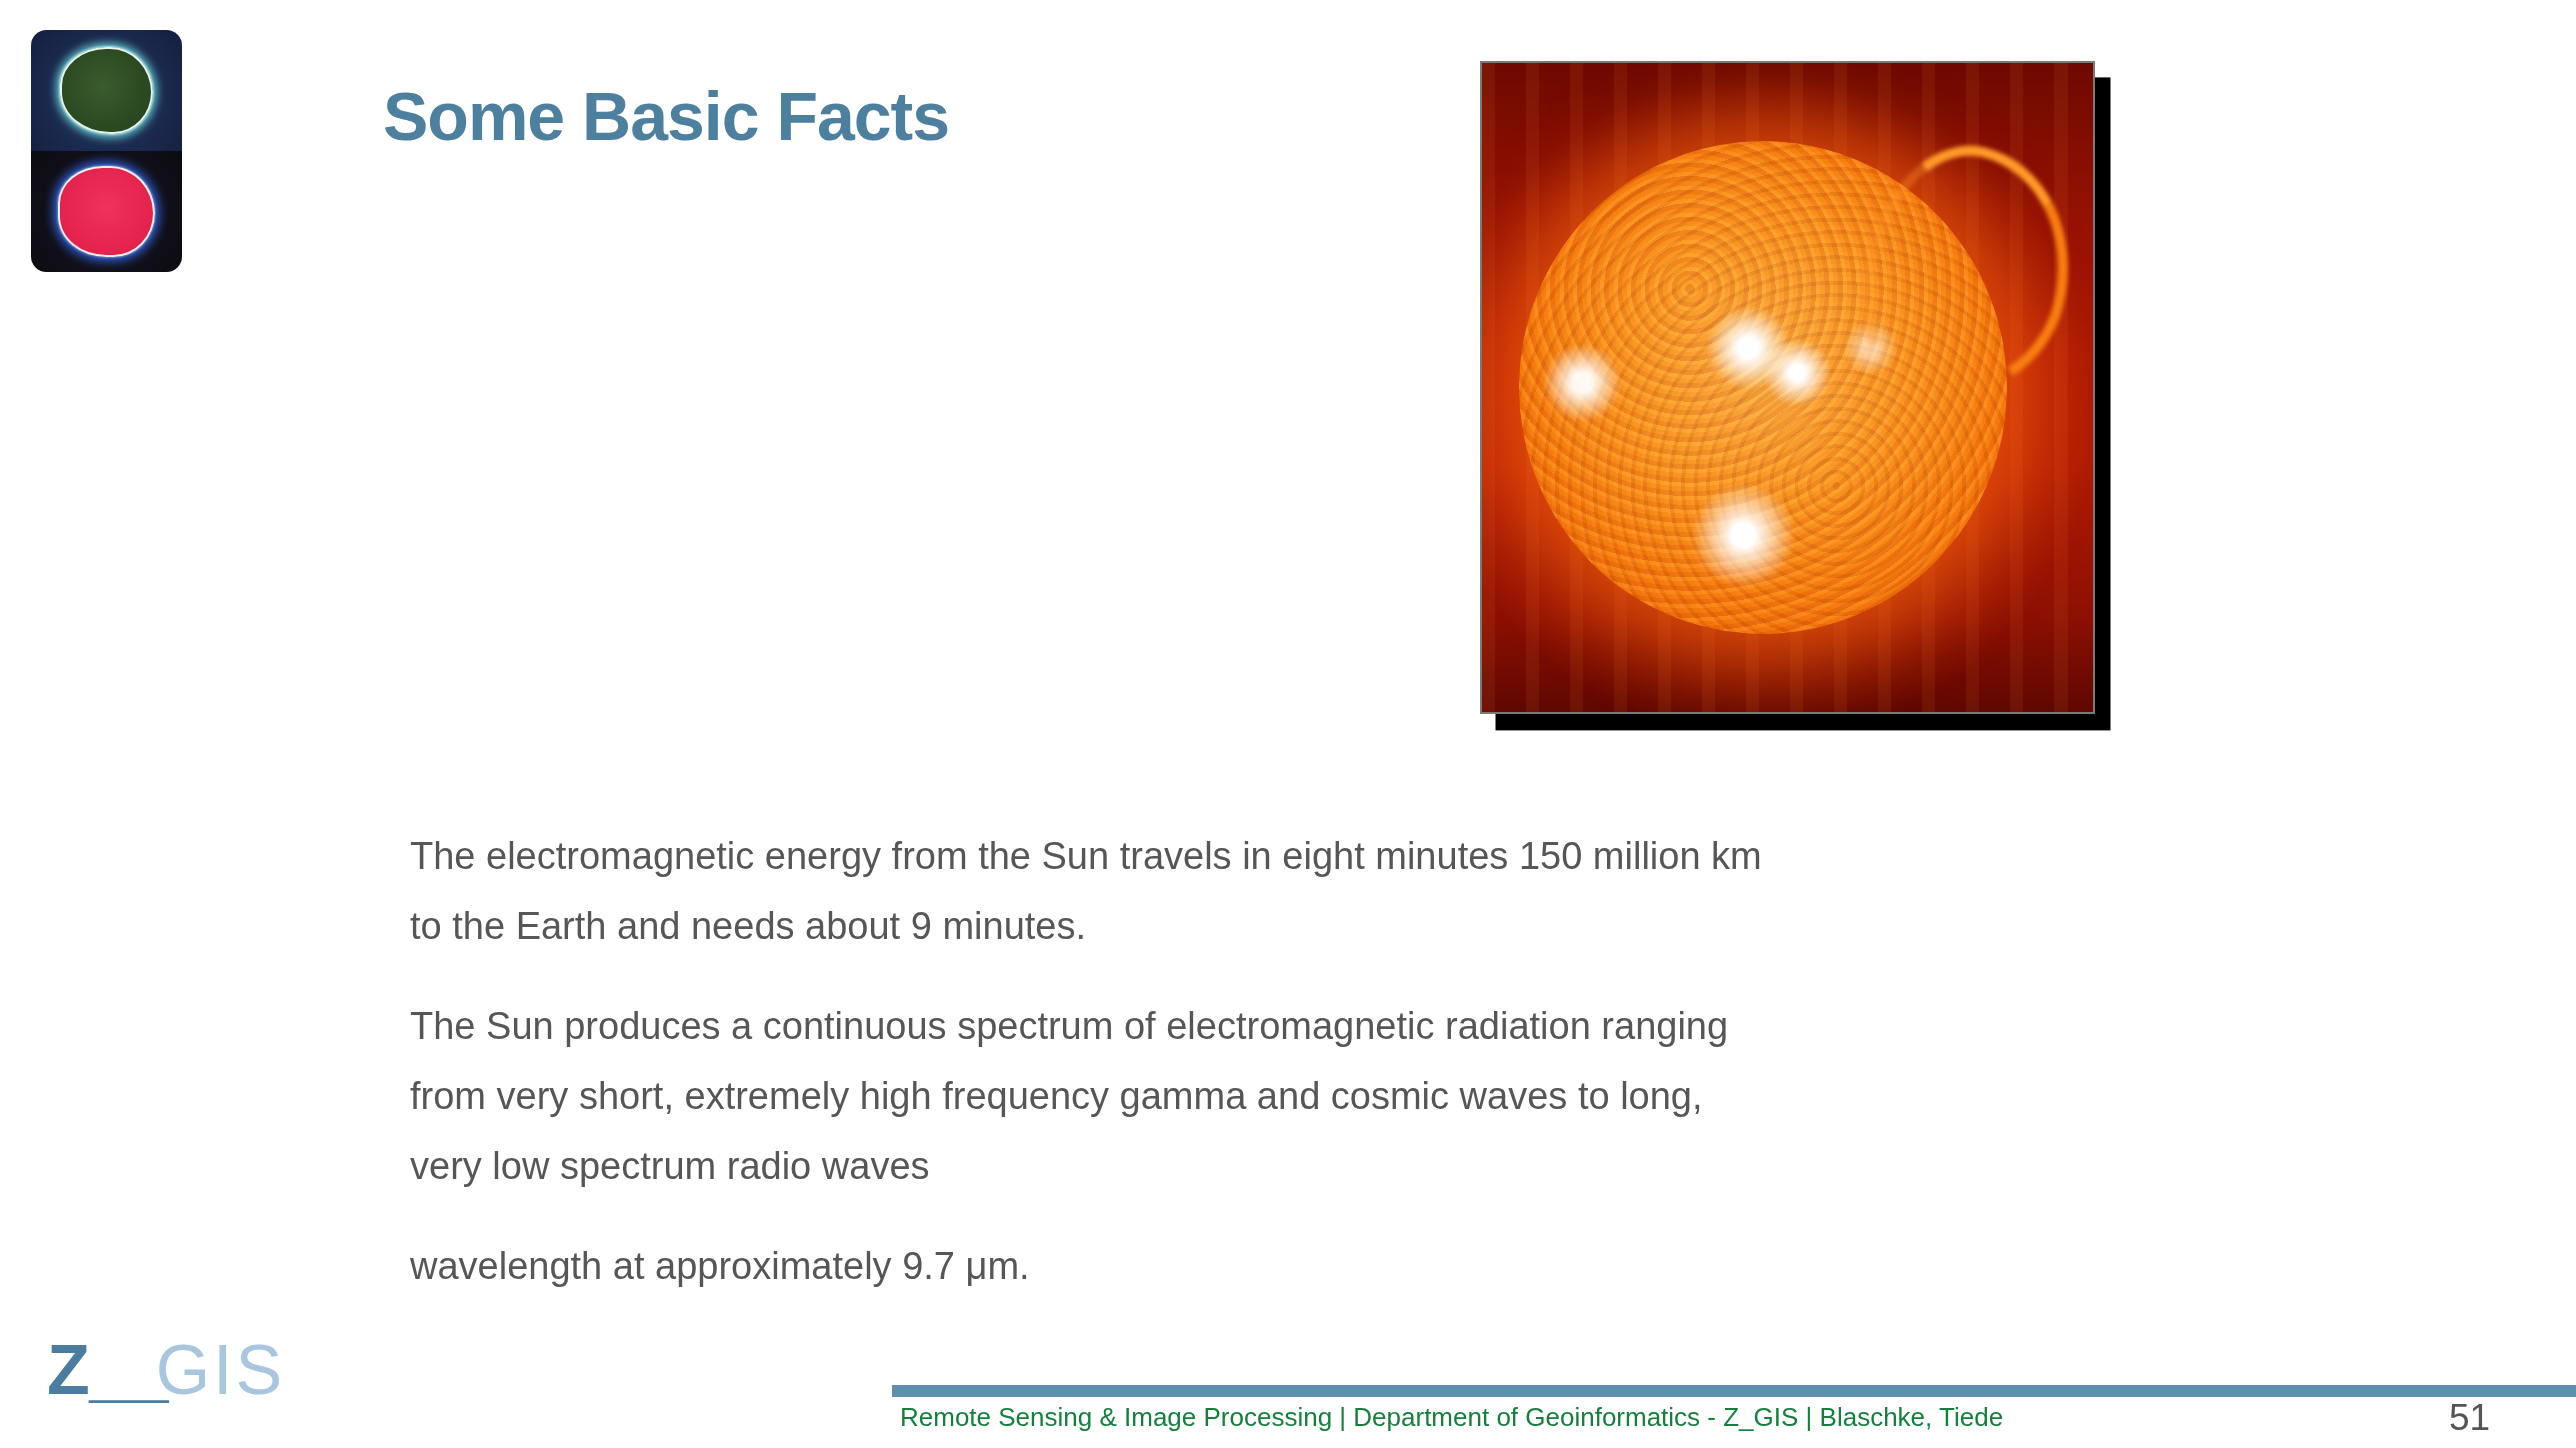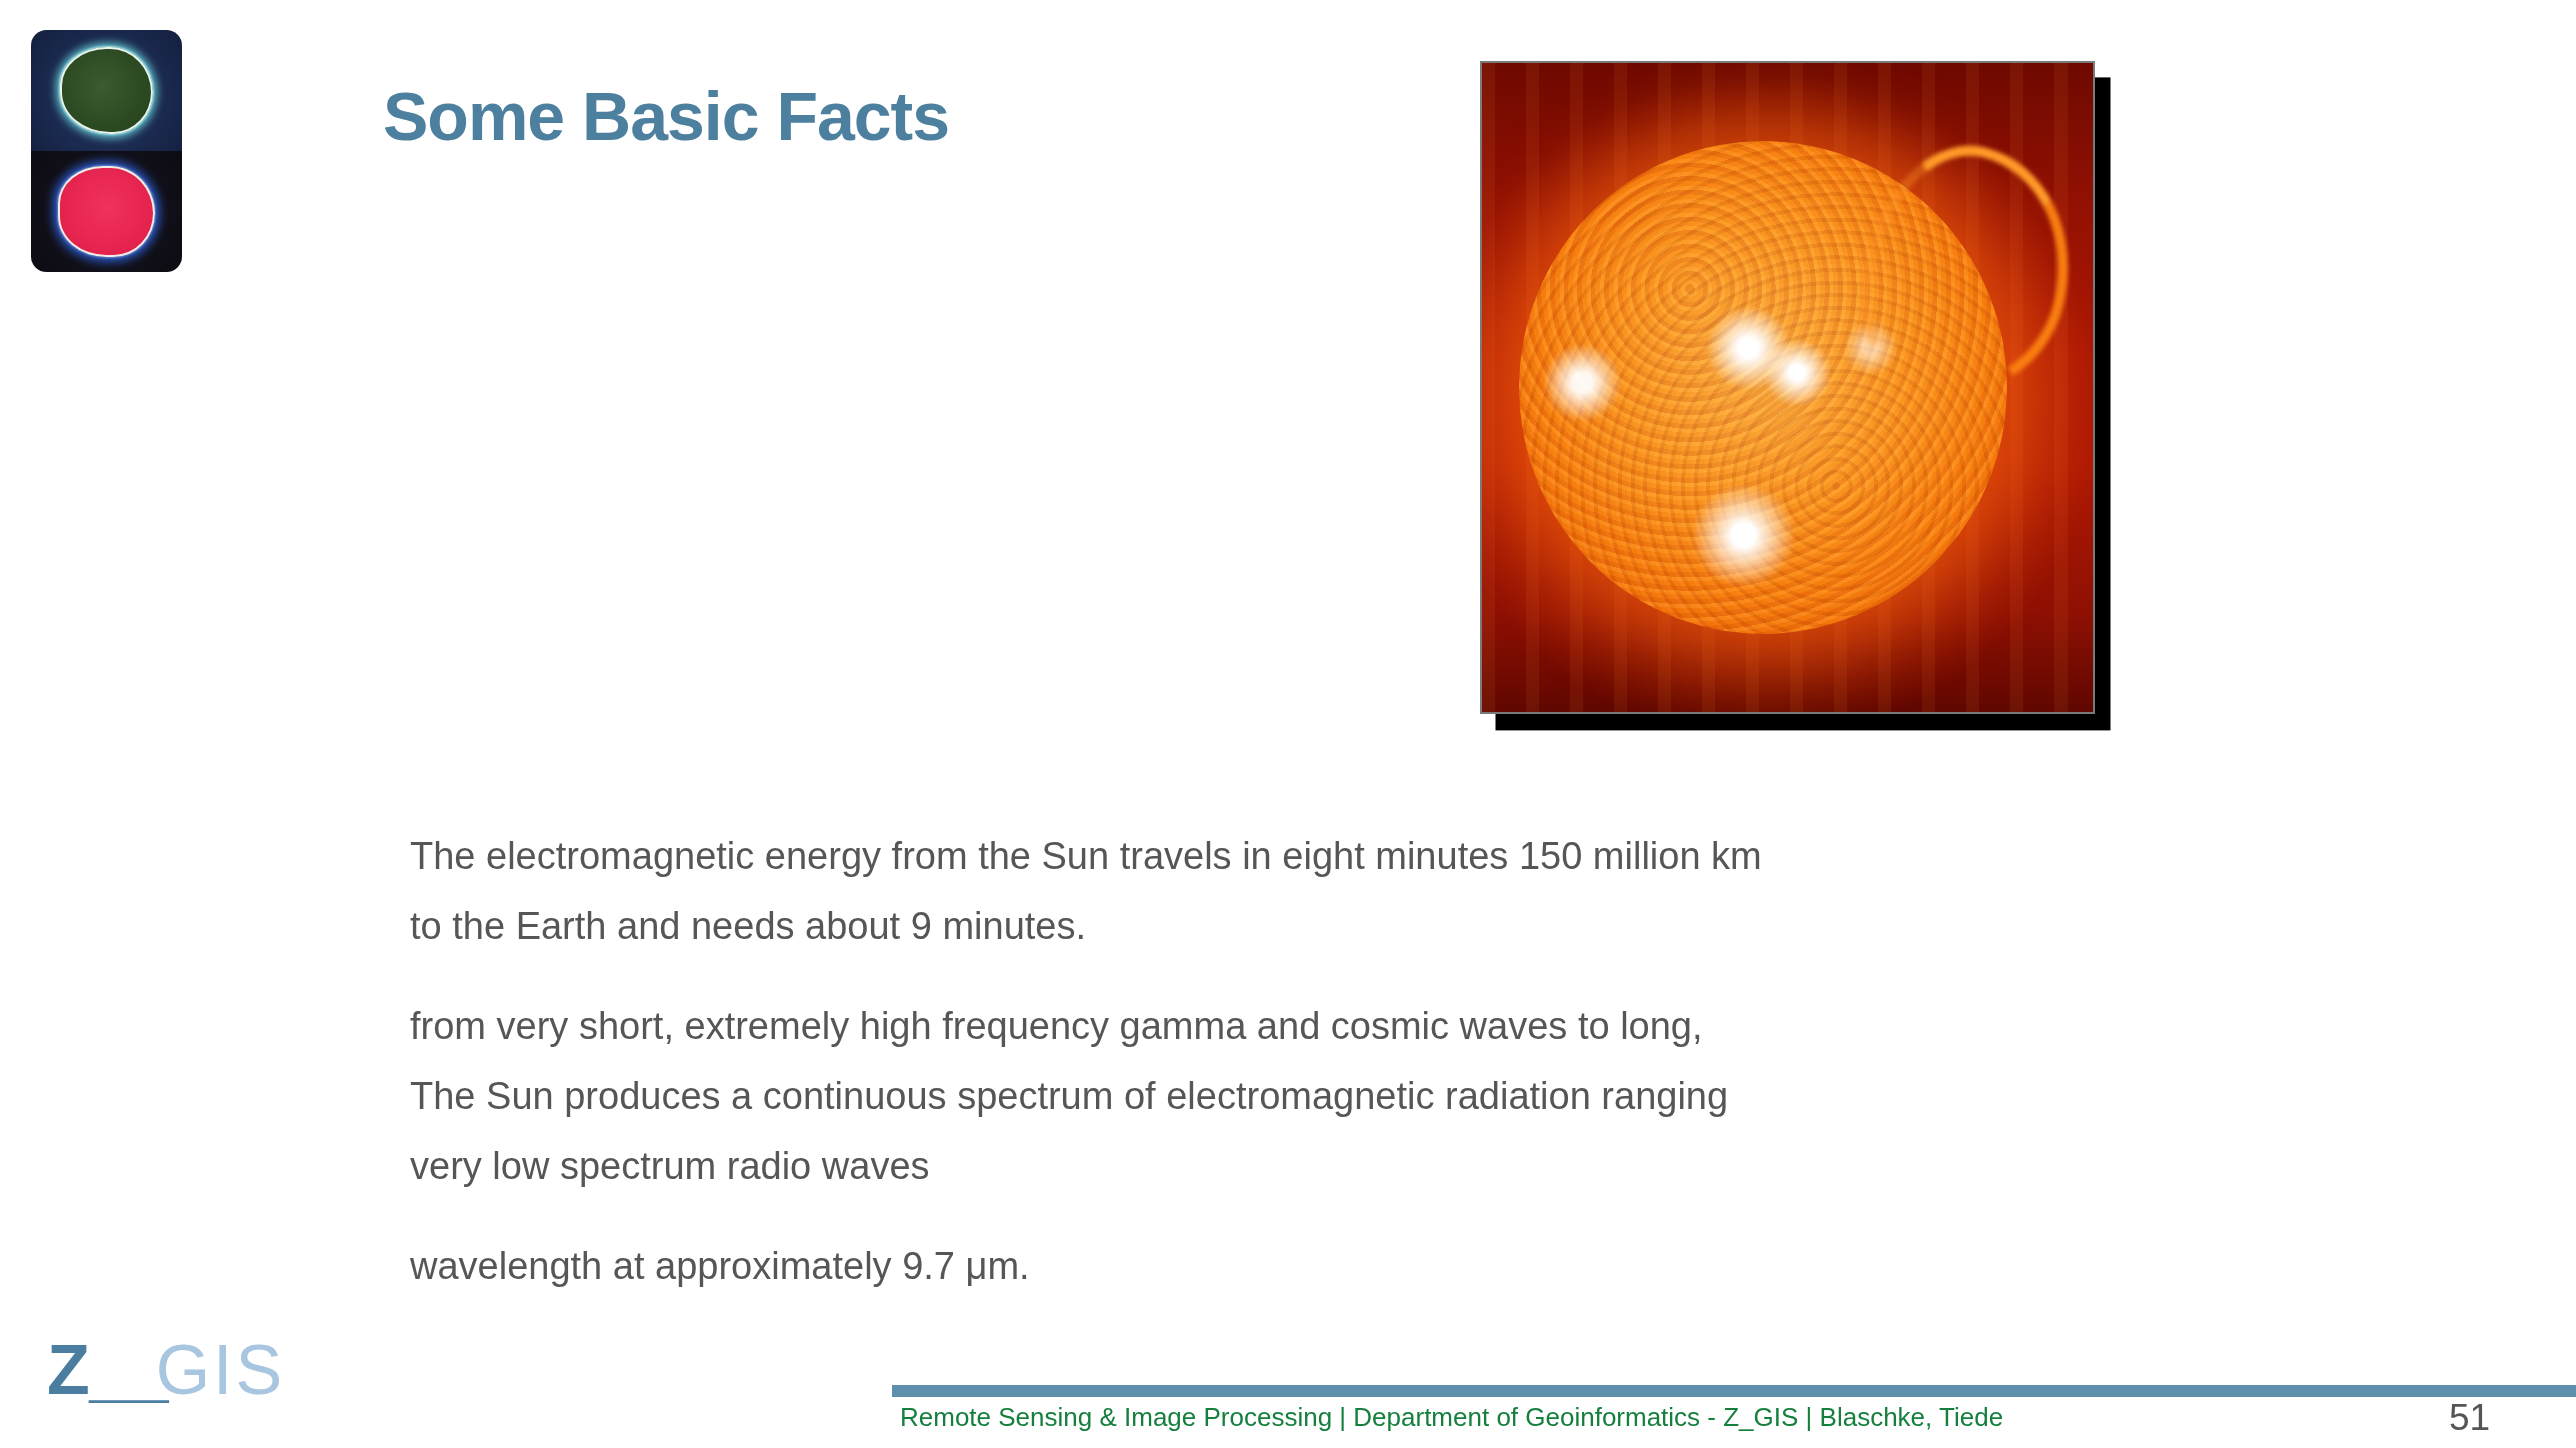--- a/index.html
+++ b/index.html
@@ -171,22 +171,22 @@
     <div class="sun-disc"></div>
     <div class="sun-prominence"></div>
   </figure>
 
   <div class="body-text">
     <div class="para">
       <div class="line">The electromagnetic energy from the Sun travels in eight minutes 150 million km</div>
       <div class="line">to the Earth and needs about 9 minutes.</div>
     </div>
     <div class="para">
+      <div class="line">The Sun produces a continuous spectrum of electromagnetic radiation ranging</div>
       <div class="line">from very short, extremely high frequency gamma and cosmic waves to long,</div>
-      <div class="line">The Sun produces a continuous spectrum of electromagnetic radiation ranging</div>
       <div class="line">very low spectrum radio waves</div>
     </div>
     <div class="para">
       <div class="line">wavelength at approximately 9.7 μm.</div>
     </div>
   </div>
 
   <div class="logo">
     <span class="logo-z">Z</span><span class="logo-underscore">_</span><span class="logo-gis">GIS</span>
   </div>

